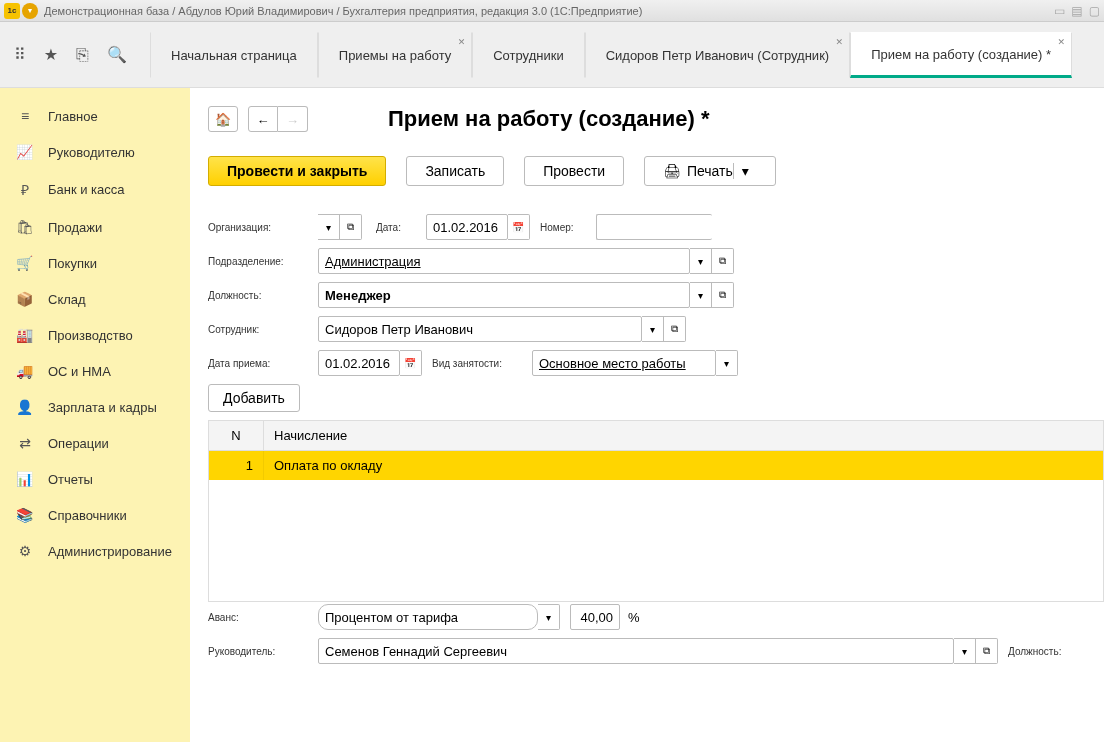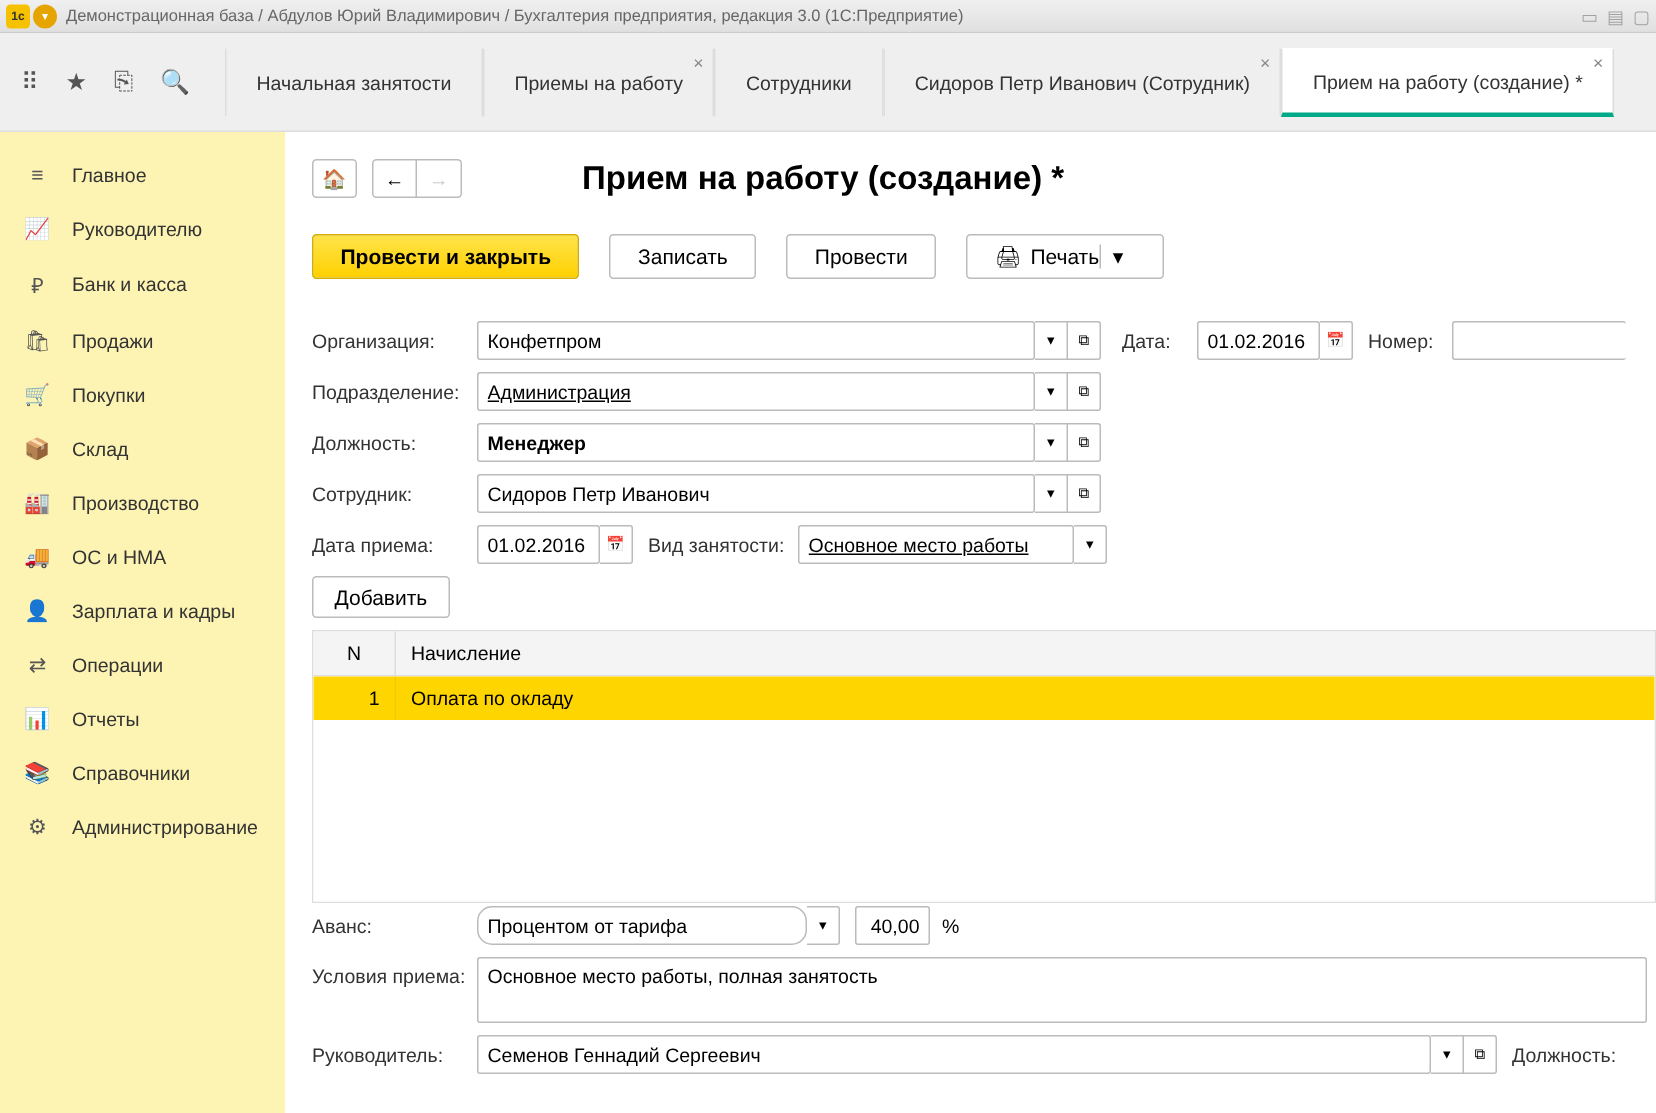--- a/index.html
+++ b/index.html
@@ -43,21 +43,21 @@
 
 
 .actions { display: flex; align-items: center; gap: 20px; margin-bottom: 28px; }
 .btn-yellow { background: linear-gradient(#ffe34a, #ffd000); border: 1px solid #d3ad00; padding: 0 18px; height: 30px; border-radius: 3px; font-weight: bold; font-size: 14px; cursor: pointer; }
 .btn-white { background: #fff; border: 1px solid #bbb; padding: 0 18px; height: 30px; border-radius: 3px; font-size: 14px; cursor: pointer; }
 .btn-dd { display:inline-flex; align-items:center; }
 .btn-dd .dd { border-left:1px solid #bbb; padding:0 8px; }
 
 
 .form-row { display: flex; align-items: center; margin-bottom: 8px; }
-.form-row .lbl { width: 110px; font-size: 13px; color: #333; }
+.form-row .lbl { width: 110px; font-size: 10px; color: #333; }
 .inp-wrap { display: inline-flex; align-items: center; }
 .inp { border: 1px solid #bbb; height: 26px; padding: 0 6px; background: #fff; border-radius: 2px; font-size: 13px; }
 .inp-btn { border: 1px solid #bbb; border-left: none; height: 26px; width: 22px; background: #fff; display:inline-flex; align-items:center; justify-content:center; font-size:10px; cursor:pointer; }
 .inp-btn:last-child { border-radius: 0 2px 2px 0; }
 
 
 .table { border: 1px solid #ddd; margin-top: 8px; width: 896px; }
 .table-hdr { display: flex; background: #f4f4f4; border-bottom: 1px solid #ddd; font-size: 13px; }
 .table-hdr .col-n { width: 55px; text-align: center; padding: 7px 0; border-right: 1px solid #ddd; }
 .table-hdr .col-desc { flex: 1; padding: 7px 10px; }
@@ -86,21 +86,21 @@
 
 <div class="ribbon">
   <div class="ribbon-left">
     <span>⠿</span>
     <span>★</span>
     <span>⎘</span>
     <span>🔍</span>
   </div>
   <div class="ribbon-tabs">
     <div class="tab sep">
-        <span>Начальная занятости</span>
+        <span>Начальная страница</span>
       </div>
     <div class="tab sep">
         <span>Приемы на работу</span>
         <span class="close-x">✕</span>
       </div>
     <div class="tab sep">
         <span>Сотрудники</span>
       </div>
     <div class="tab sep">
         <span>Сидоров Петр Иванович (Сотрудник)</span>
@@ -187,21 +187,20 @@
       <span class="btn-white btn-dd">
         <span style="margin-right:6px">🖨</span>
         <span>Печать</span>
         <span class="dd">▾</span>
       </span>
     </div>
 
     <div class="form-row">
       <span class="lbl">Организация:</span>
       <span class="inp-wrap">
-        <input class="inp" style="width: 372px;" value="Конфетпром">
         <span class="inp-btn">▾</span>
         <span class="inp-btn">⧉</span>
       </span>
       <span class="lbl" style="width:50px; margin-left:14px">Дата:</span>
       <span class="inp-wrap">
         <input class="inp" style="width: 82px;" value="01.02.2016">
         <span class="inp-btn">📅</span>
       </span>
       <span class="lbl" style="width:56px; margin-left:10px">Номер:</span>
       <span class="inp-wrap">
@@ -223,21 +222,21 @@
       <span class="inp-wrap">
         <input class="inp" style="width: 372px; font-weight: bold;" value="Менеджер">
         <span class="inp-btn">▾</span>
         <span class="inp-btn">⧉</span>
       </span>
     </div>
 
     <div class="form-row">
       <span class="lbl">Сотрудник:</span>
       <span class="inp-wrap">
-        <input class="inp" style="width: 372px;" value="Сидоров Петр Иванович">
+        <input class="inp" style="width: 324px;" value="Сидоров Петр Иванович">
         <span class="inp-btn">▾</span>
         <span class="inp-btn">⧉</span>
       </span>
     </div>
 
     <div class="form-row">
       <span class="lbl">Дата приема:</span>
       <span class="inp-wrap">
         <input class="inp" style="width: 82px;" value="01.02.2016">
         <span class="inp-btn">📅</span>
@@ -271,24 +270,20 @@
         <span class="lbl">Аванс:</span>
         <span class="inp-wrap">
           <input class="inp" style="width: 220px; border-radius: 10px;" value="Процентом от тарифа">
           <span class="inp-btn">▾</span>
         </span>
         <span style="width:10px"></span>
         <input class="inp" style="width: 50px; text-align: right;" value="40,00">
         <span style="margin-left:8px">%</span>
       </div>
 
-      <div class="form-row" style="align-items:flex-start">
-        <span class="lbl" style="padding-top:5px">Условия приема:</span>
-        <textarea class="inp" style="width: 780px; height: 44px; resize: none; padding-top: 4px;">Основное место работы, полная занятость</textarea>
-      </div>
 
       <div class="form-row">
         <span class="lbl">Руководитель:</span>
         <span class="inp-wrap">
           <input class="inp" style="width: 636px;" value="Семенов Геннадий Сергеевич">
           <span class="inp-btn">▾</span>
           <span class="inp-btn">⧉</span>
         </span>
         <span class="lbl" style="width:80px; margin-left:10px">Должность:</span>
       </div>

